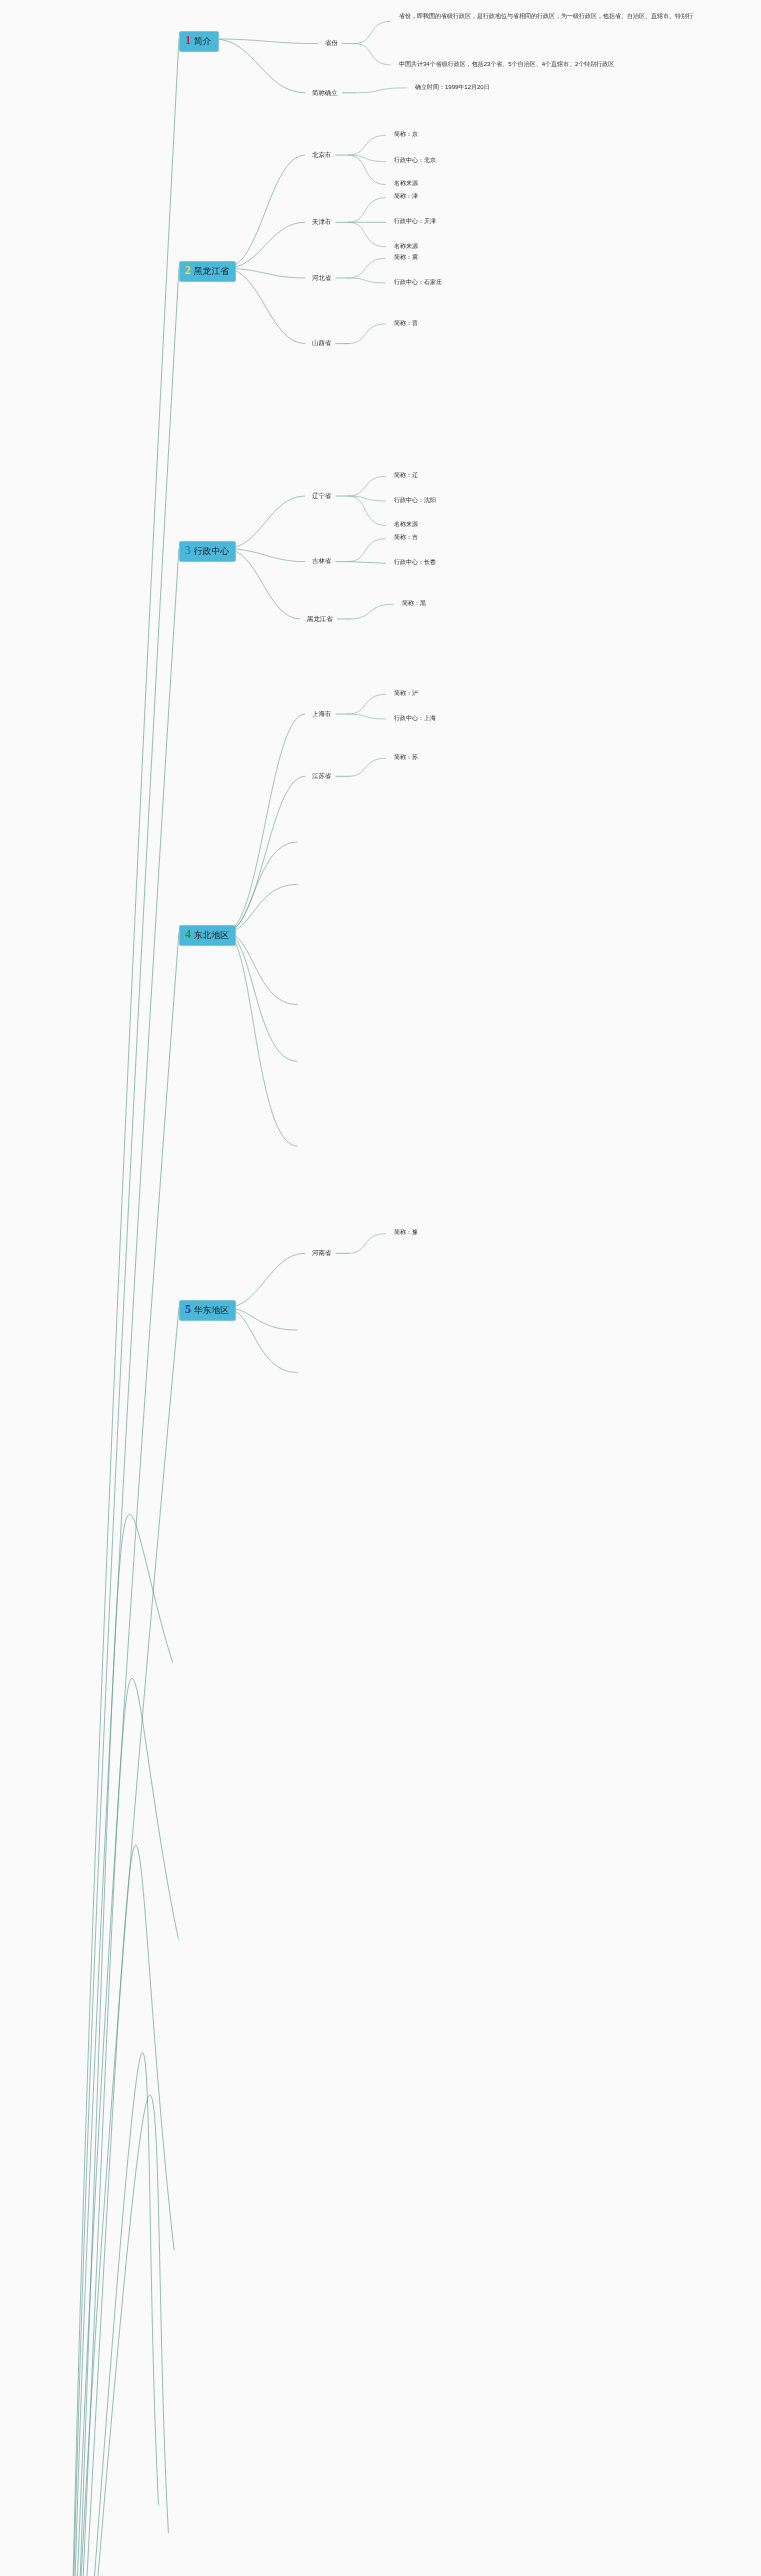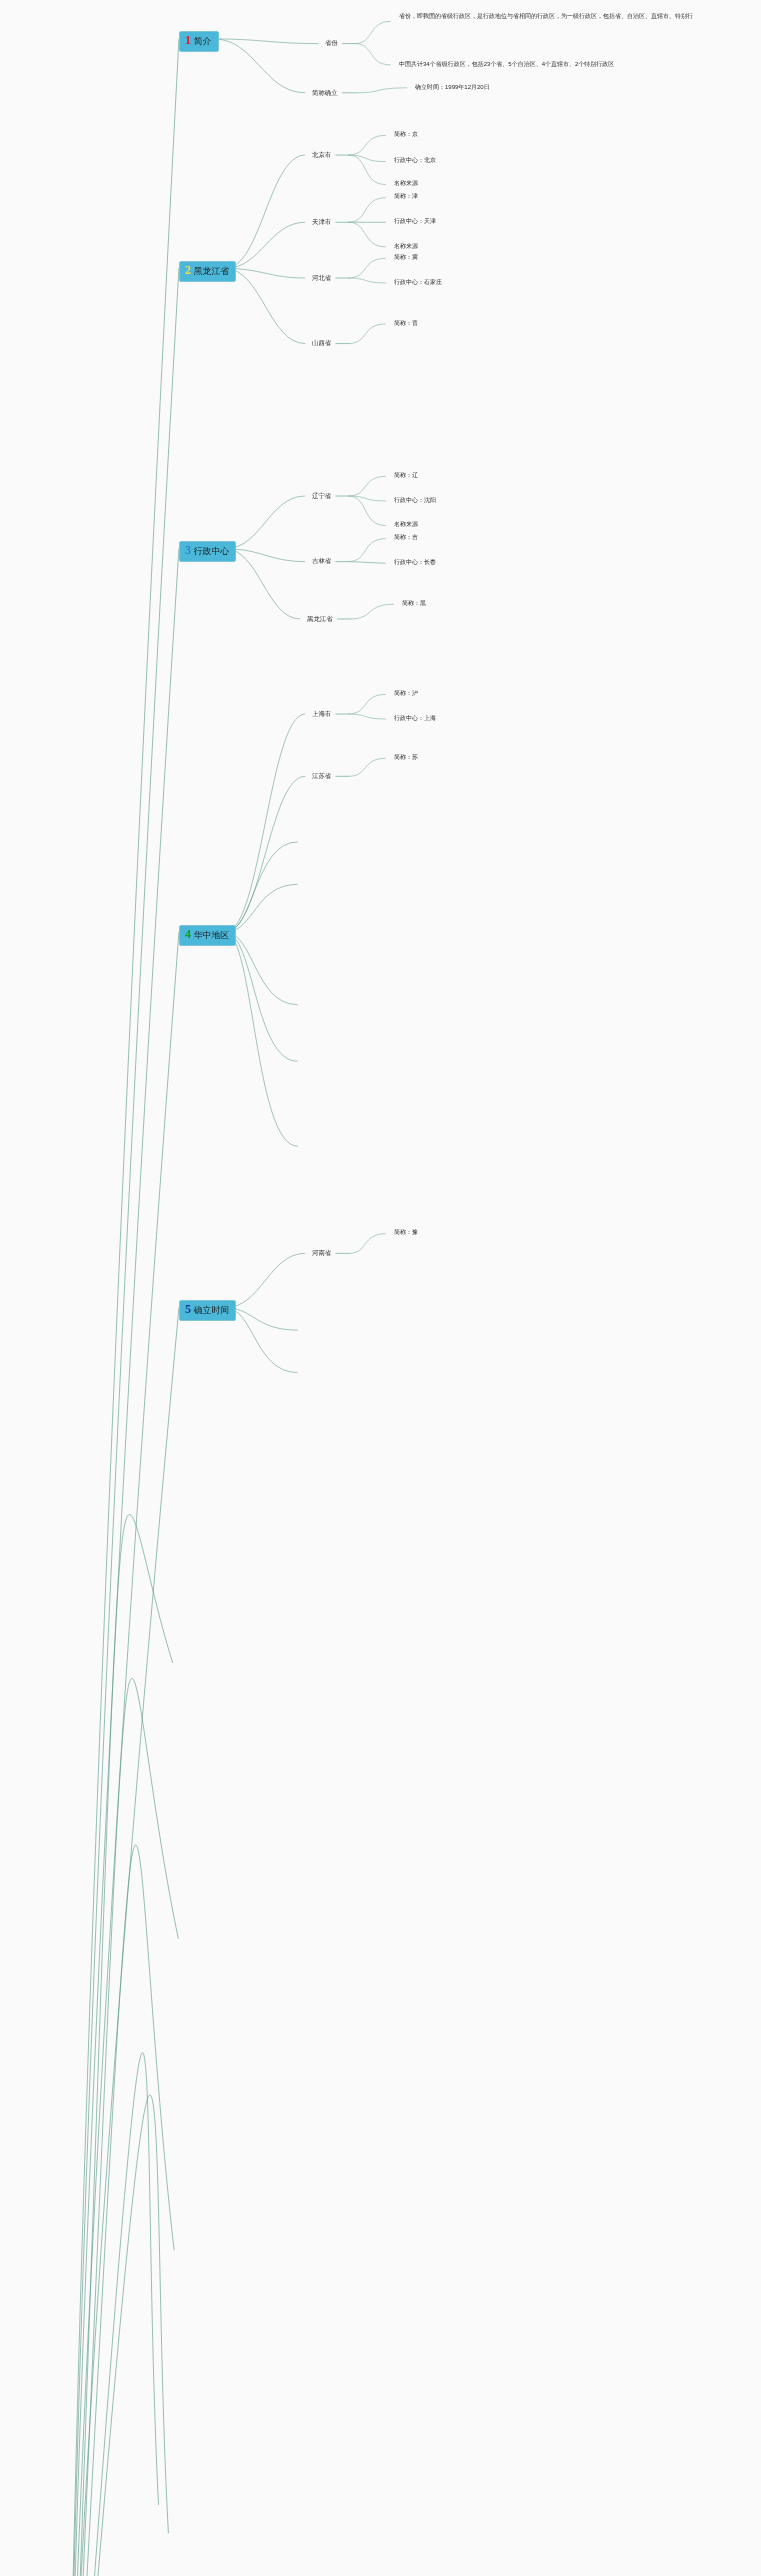--- a/index.html
+++ b/index.html
@@ -178,28 +178,28 @@
       <div class="leaf-node" style="left: 394px; top: 472px;"><span>简称：辽</span></div>
       <div class="leaf-node" style="left: 394px; top: 497px;"><span>行政中心：沈阳</span></div>
       <div class="leaf-node" style="left: 394px; top: 521px;"><span>名称来源</span></div>
       <div class="sub-node" style="left: 312px; top: 557px;"><span>吉林省</span></div>
       <div class="leaf-node" style="left: 394px; top: 534px;"><span>简称：吉</span></div>
       <div class="leaf-node" style="left: 394px; top: 559px;"><span>行政中心：长春</span></div>
       <div class="sub-node" style="left: 307px; top: 615px;"><span>黑龙江省</span></div>
       <div class="leaf-node" style="left: 402px; top: 600px;"><span>简称：黑</span></div>
       <div class="topic-node" style="left: 179px; top: 925px;">
         <span class="topic-num" style="color: rgb(20, 160, 30);">4</span>
-        <span class="topic-label">华中地区</span>
+        <span class="topic-label">东北地区</span>
       </div>
       <div class="sub-node" style="left: 312px; top: 710px;"><span>上海市</span></div>
       <div class="leaf-node" style="left: 394px; top: 690px;"><span>简称：沪</span></div>
       <div class="leaf-node" style="left: 394px; top: 715px;"><span>行政中心：上海</span></div>
       <div class="sub-node" style="left: 312px; top: 772px;"><span>江苏省</span></div>
       <div class="leaf-node" style="left: 394px; top: 754px;"><span>简称：苏</span></div>
       <div class="topic-node" style="left: 179px; top: 1300px;">
         <span class="topic-num" style="color: rgb(26, 58, 158);">5</span>
-        <span class="topic-label">确立时间</span>
+        <span class="topic-label">华东地区</span>
       </div>
       <div class="sub-node" style="left: 312px; top: 1249px;"><span>河南省</span></div>
       <div class="leaf-node" style="left: 394px; top: 1229px;"><span>简称：豫</span></div>
     </div>
 </div>
 
 
 </body></html>

